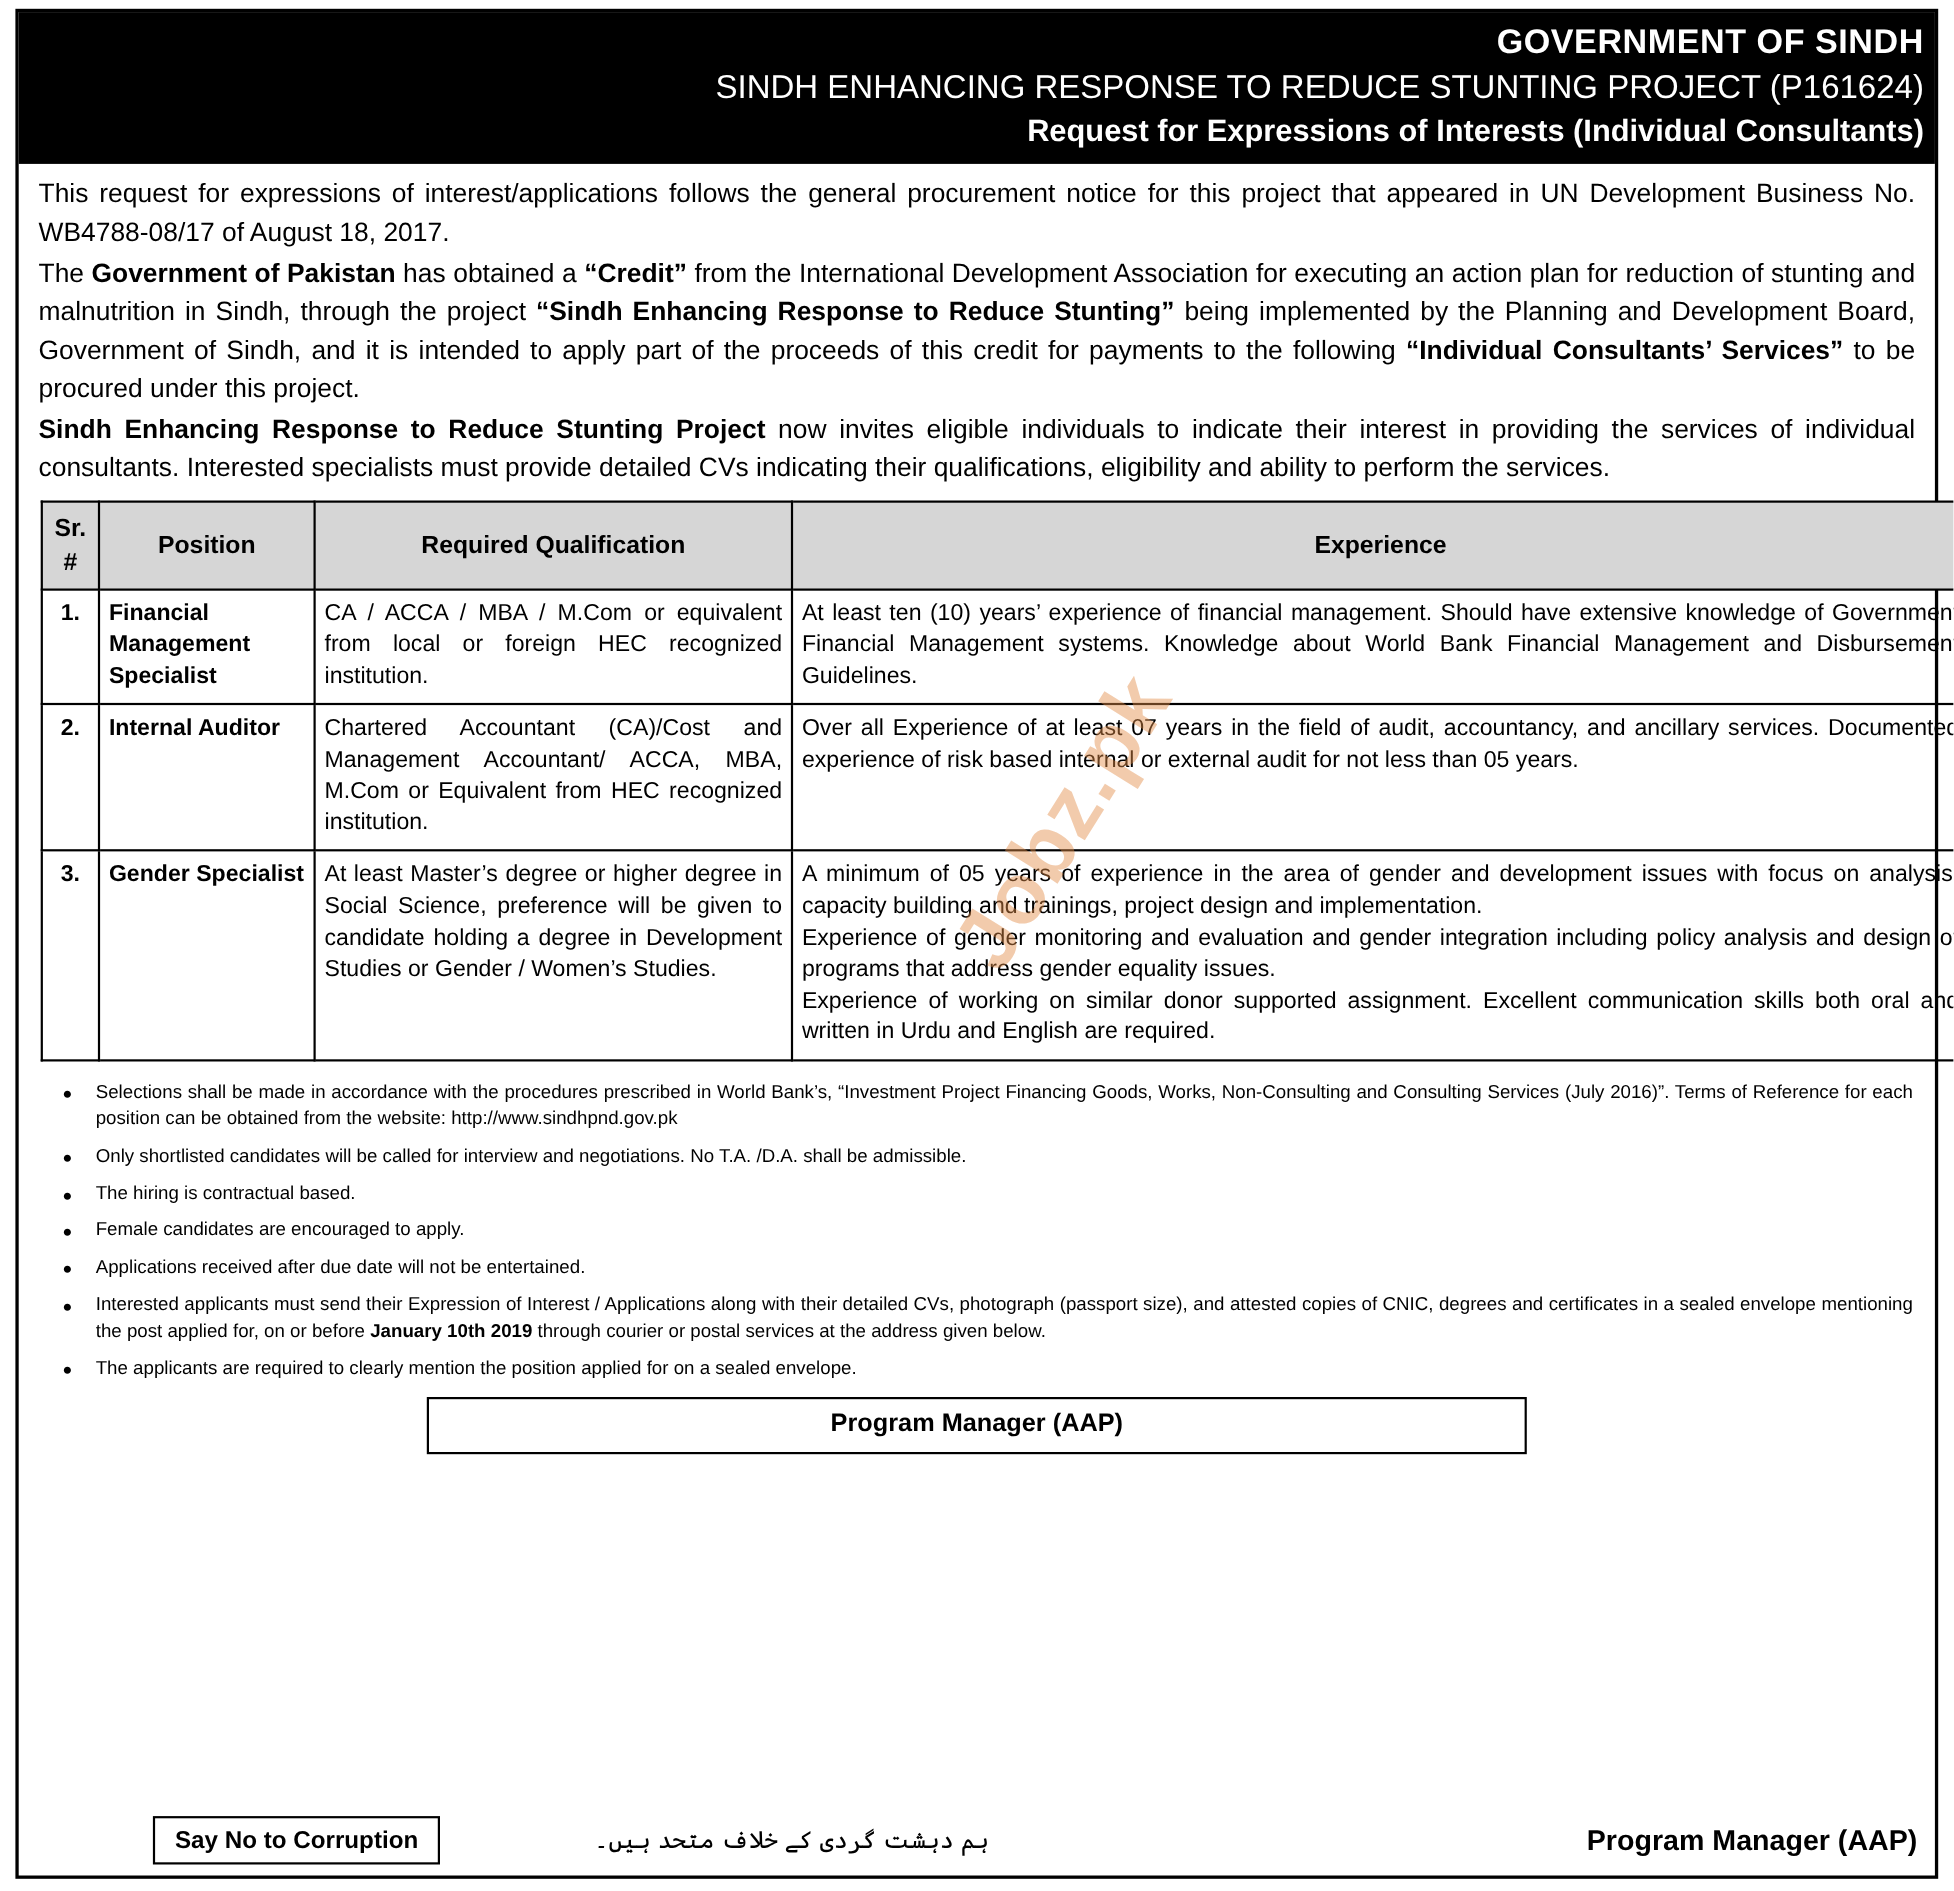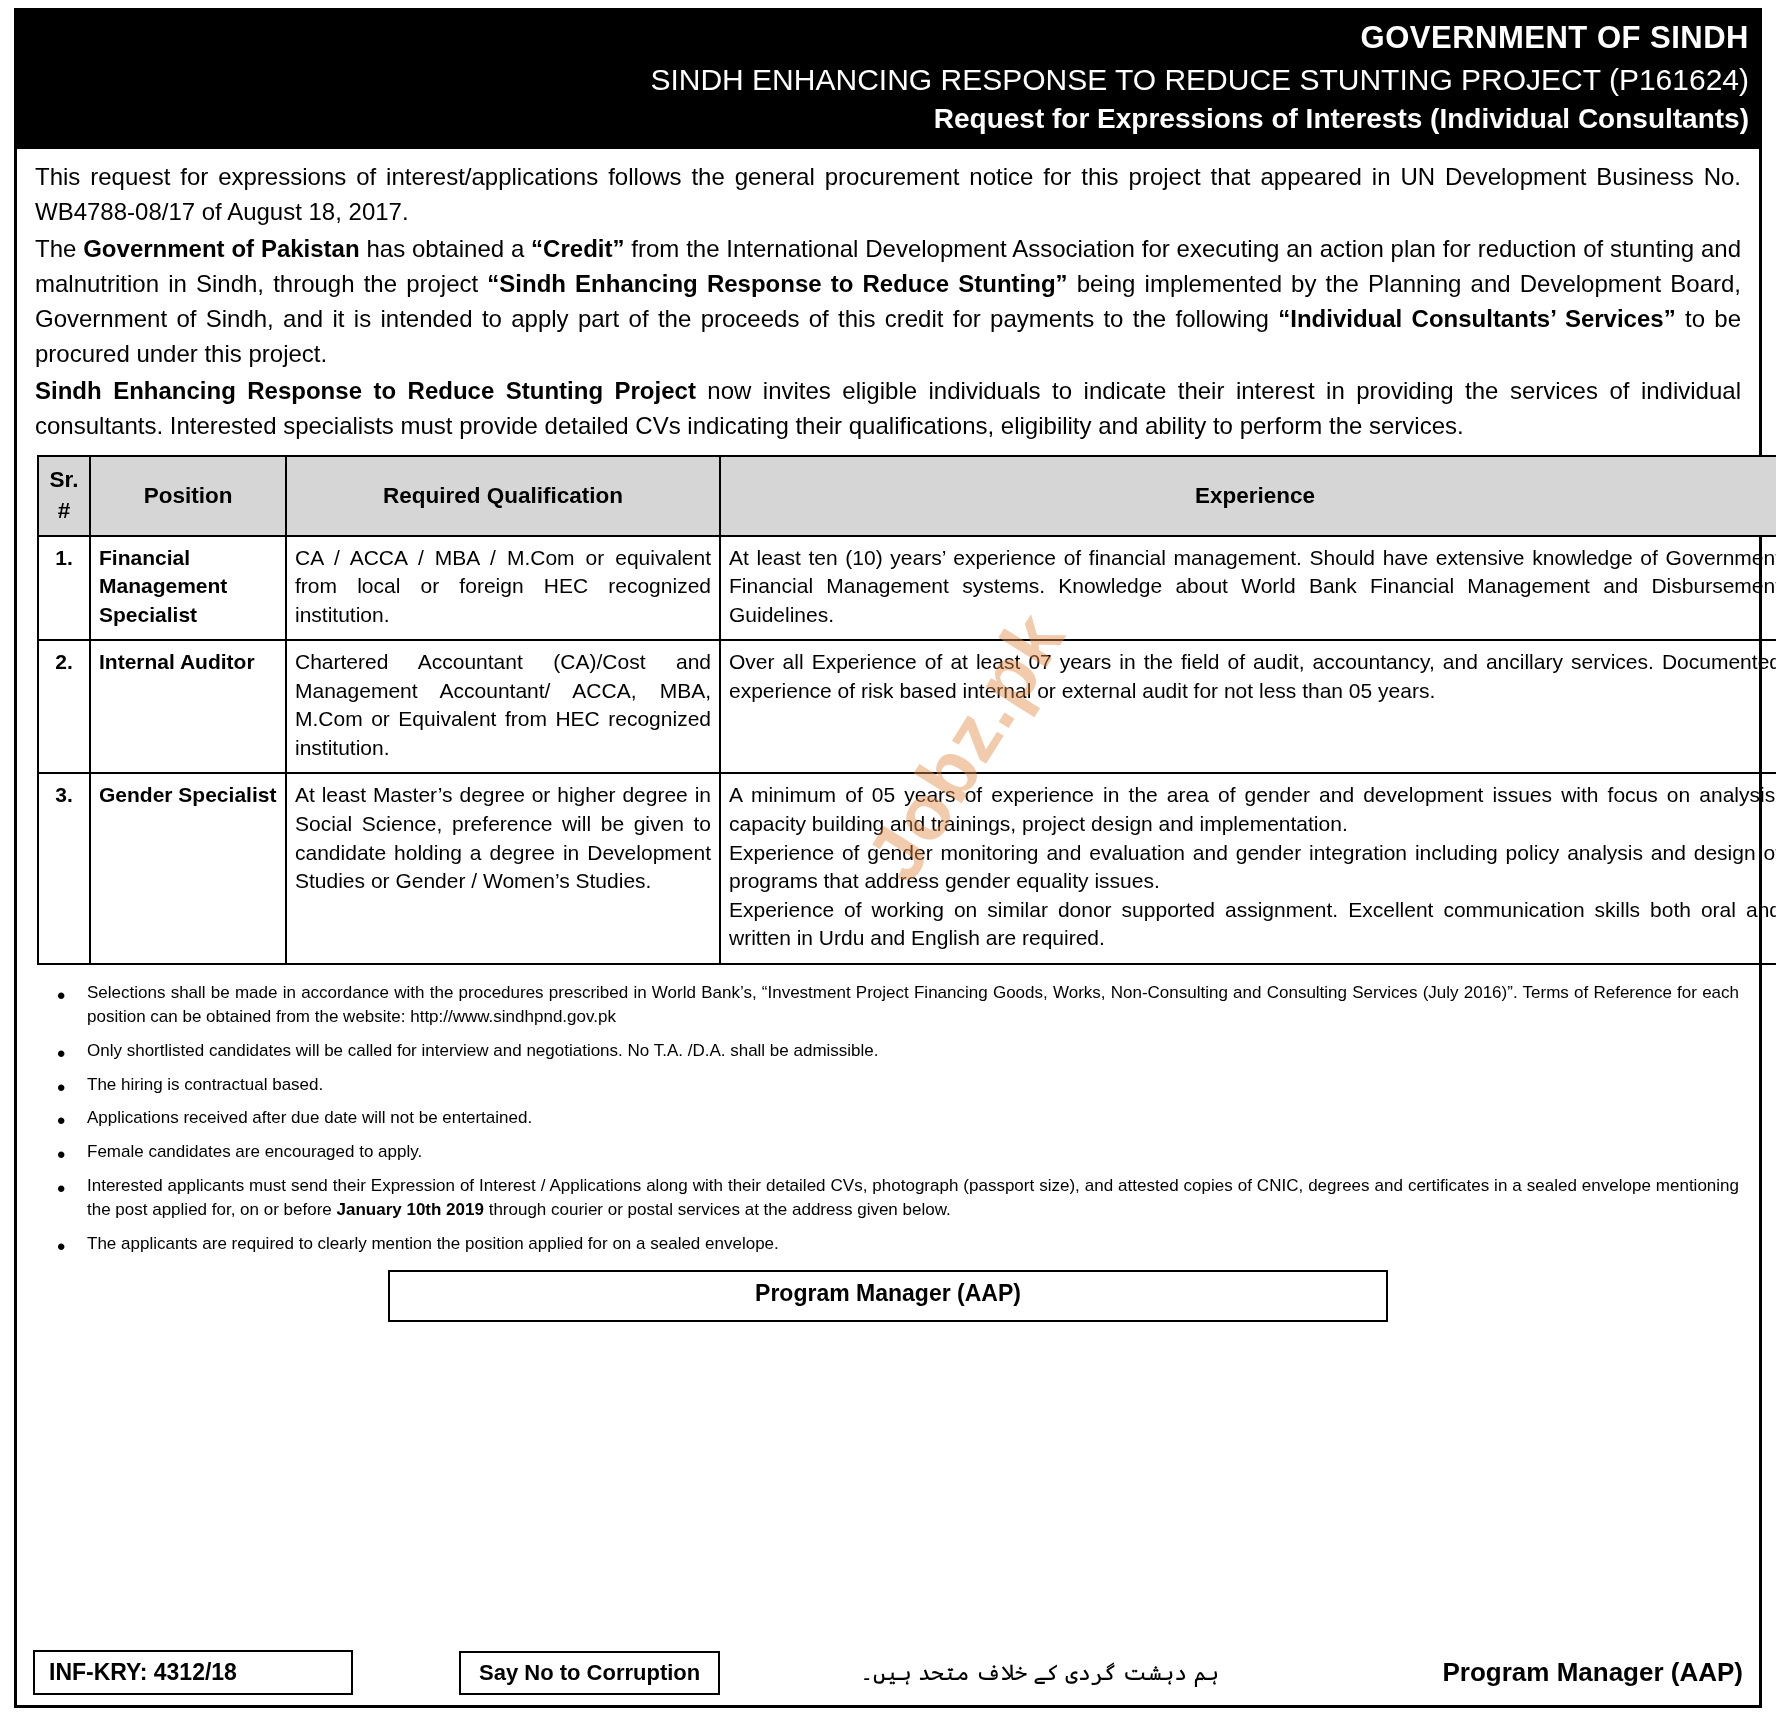--- a/index.html
+++ b/index.html
@@ -245,34 +245,33 @@
 Experience of gender monitoring and evaluation and gender integration including policy analysis and design of programs that address gender equality issues.
 Experience of working on similar donor supported assignment. Excellent communication skills both oral and written in Urdu and English are required.</td>
           </tr>
         </tbody>
       </table>
 
       <ul class="notes">
         <li>Selections shall be made in accordance with the procedures prescribed in World Bank’s, “Investment Project Financing Goods, Works, Non-Consulting and Consulting Services (July 2016)”. Terms of Reference for each position can be obtained from the website: http://www.sindhpnd.gov.pk</li>
         <li>Only shortlisted candidates will be called for interview and negotiations. No T.A. /D.A. shall be admissible.</li>
         <li>The hiring is contractual based.</li>
+        <li>Female candidates are encouraged to apply.</li>
         <li>Applications received after due date will not be entertained.</li>
-        <li>Female candidates are encouraged to apply.</li>
         <li><span>Interested applicants must send their Expression of Interest / Applications along with their detailed CVs, photograph (passport size), and attested copies of CNIC, degrees and certificates in a sealed envelope mentioning the post applied for, on or before </span><b>January 10th 2019</b><span> through courier or postal services at the address given below.</span></li>
         <li>The applicants are required to clearly mention the position applied for on a sealed envelope.</li>
       </ul>
 
       <div class="addr-box">
         <div class="addr-title">Program Manager (AAP)</div>
       </div>
     </div>
 
     <div class="watermark">Jobz.pk</div>
 
     <div class="footer">
-      <div class="inf">INF-KRY: 4312/18</div>
       <div class="say-no">Say No to Corruption</div>
       <div class="urdu">ہم دہشت گردی کے خلاف متحد ہیں۔</div>
       <div class="pm-footer">Program Manager (AAP)</div>
     </div>
 
   </div>
 </div>
 
 </body></html>

